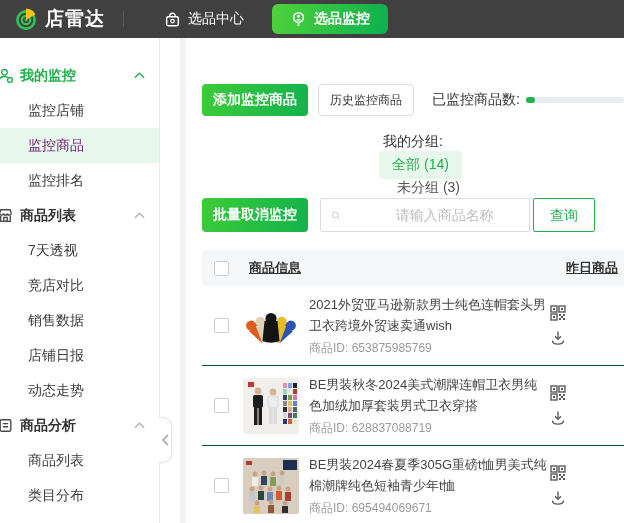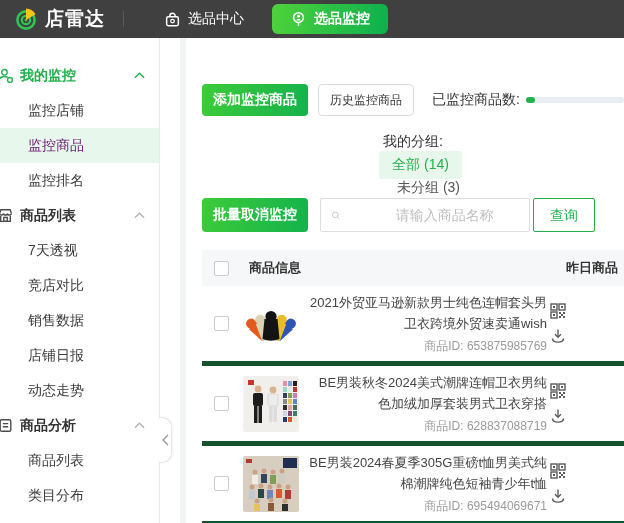--- a/index.html
+++ b/index.html
@@ -62,26 +62,26 @@
     gap:7px; padding:0 10px; margin-left:12px; background:#fff; }
   .search input { border:none; outline:none; font-size:14px; color:#15803d; width:100%; background:transparent;
     font-family:"Liberation Sans","DejaVu Sans",sans-serif;margin-left:48px; }
   .search input::placeholder { color:#bfbfbf; }
   .btn-outline { height:34px; padding:8px 16px; margin-left:3px; background:#fff; border:1px solid #22b14c;
     border-radius:2px; color:#22b14c; font-size:14px; cursor:pointer;
     font-family:"Liberation Sans","DejaVu Sans",sans-serif; }
 
   
   .table { margin-top:18px; }
-  .thead { height:36px; background:#f6f7f9; display:flex; align-items:center; font-size:13px; font-weight:bold; color:#333; }
+  .thead { height:36px; background:#f6f7f9; display:flex; align-items:center; font-size:13px; font-weight:bold; color:#333;text-decoration:underline; }
   .cb { width:15px; height:15px; border:1px solid #ccc; border-radius:2px; background:#fff; flex:none; cursor:pointer; }
   .thead .cb, .trow .cb { margin-left:12px; }
   .th-info { margin-left:20px; }
   .th-right { margin-left:auto; width:58px; flex:none; white-space:nowrap; }
-  .trow { display:flex; align-items:center; height:80px; border-bottom:5px solid #14532d;text-align:right; }
+  .trow { display:flex; align-items:center; height:80px; border-bottom:1px solid #14532d; }
   .pimg { width:56px; height:56px; margin-left:14px; flex:none; border-radius:2px; overflow:hidden; cursor:pointer; }
   .pinfo { margin-left:10px; width:238px; }
   .ptitle { font-size:13px; color:#444; line-height:21px; cursor:pointer; word-break:break-all; }
   .pid { font-size:12px; color:#9b9b9b; margin-top:4px; }
   .pacts { margin-left:auto; margin-right:58px; display:flex; flex-direction:column; gap:9px; align-items:center; }
   .pacts span { display:flex; cursor:pointer; }
 </style>
 </head>
 <body>
 

